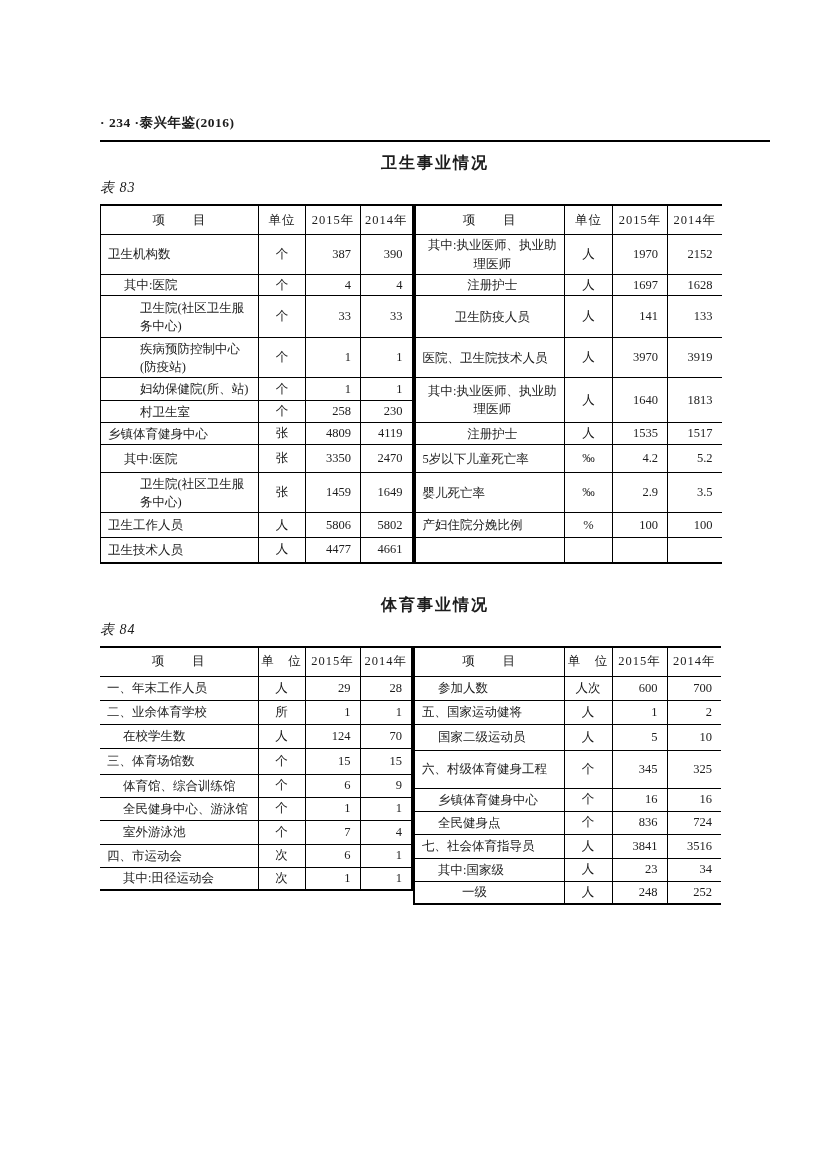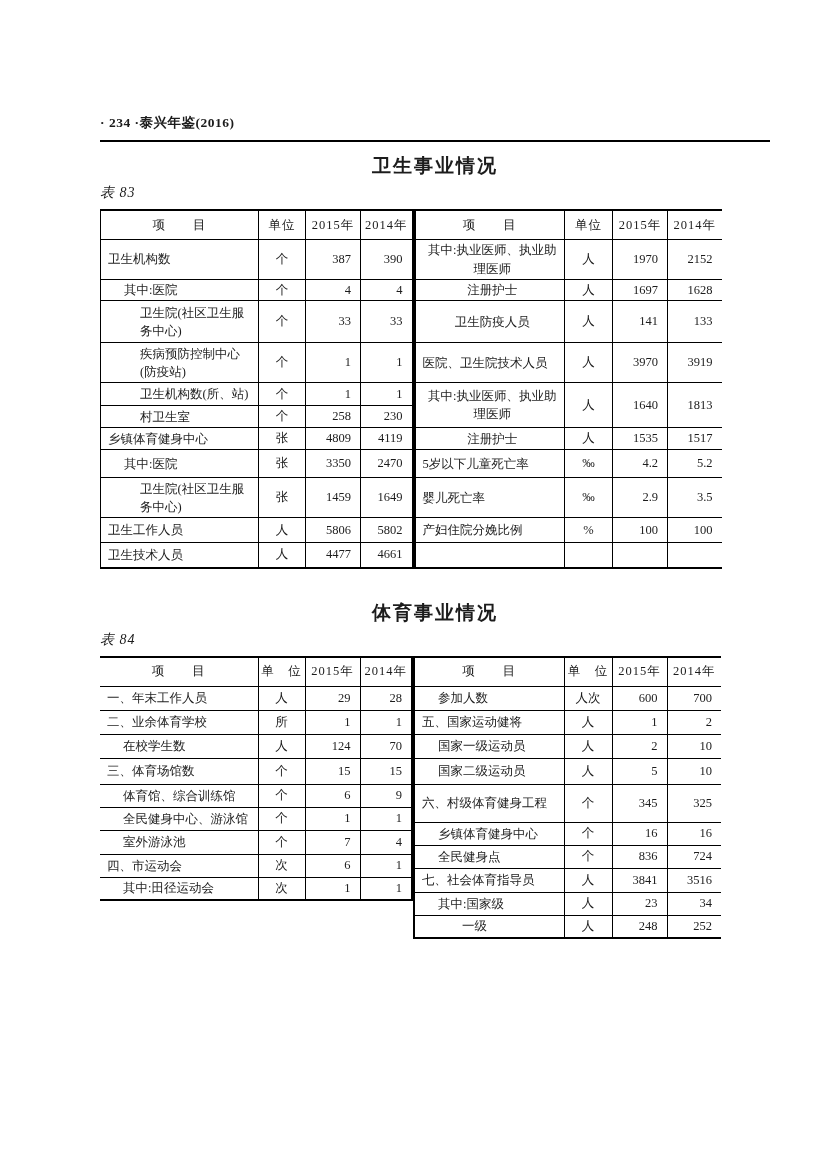--- a/index.html
+++ b/index.html
@@ -3,21 +3,21 @@
 <meta charset="utf-8">
 <style>
   html,body { margin:0; padding:0; background:#ffffff; }
   .page {
     position:relative; width:826px; height:1169px; box-sizing:border-box;
     padding:114px 56px 0 100px; background:#fff; color:#1c1c1c;
     font-family:"Liberation Serif","DejaVu Serif",serif;
   }
   .page-header { font-size:13.5px; font-weight:bold; letter-spacing:0.5px; }
   .header-rule { height:2px; background:#000; margin-top:8px; }
-  .section-title { text-align:center; font-size:19px; font-weight:bold; letter-spacing:2px; margin-top:11px; }
+  .section-title { text-align:center; font-size:16px; font-weight:bold; letter-spacing:2px; margin-top:11px; }
   .section-title.second { margin-top:31px; }
   .table-label { font-size:14px; font-style:italic; margin-top:5px; letter-spacing:1px; }
   .tables { display:flex; gap:0; margin-top:7px; }
   table.tbl {
     border-collapse:collapse; table-layout:fixed; font-size:12.5px;
     border-top:2px solid #000; border-bottom:2px solid #000;
   }
   .tbl th, .tbl td { border:1px solid #000; padding:1px 2px; overflow:hidden; }
   .tbl th { font-weight:normal; text-align:center; height:26px; letter-spacing:1px; }
   .tbl td.item { text-align:left; padding-left:7px; line-height:1.45; }
@@ -76,21 +76,21 @@
               <td class="num">33</td>
               <td class="num">33</td>
             </tr>
             <tr style="height: 40px;">
               <td class="item" style="padding-left: 39px;">疾病预防控制中心(防疫站)</td>
               <td class="unit">个</td>
               <td class="num">1</td>
               <td class="num">1</td>
             </tr>
             <tr style="height: 23px;">
-              <td class="item" style="padding-left: 39px;">卫生机构数(所、站)</td>
+              <td class="item" style="padding-left: 39px;">妇幼保健院(所、站)</td>
               <td class="unit">个</td>
               <td class="num">1</td>
               <td class="num">1</td>
             </tr>
             <tr style="height: 22px;">
               <td class="item" style="padding-left: 39px;">村卫生室</td>
               <td class="unit">个</td>
               <td class="num">258</td>
               <td class="num">230</td>
             </tr>
@@ -312,26 +312,20 @@
               <td class="unit">人次</td>
               <td class="num">600</td>
               <td class="num">700</td>
             </tr>
             <tr style="height: 24px;">
               <td class="item">五、国家运动健将</td>
               <td class="unit">人</td>
               <td class="num">1</td>
               <td class="num">2</td>
             </tr>
-            <tr style="height: 24px;">
-              <td class="item" style="padding-left: 23px;">国家一级运动员</td>
-              <td class="unit">人</td>
-              <td class="num">2</td>
-              <td class="num">10</td>
-            </tr>
             <tr style="height: 26px;">
               <td class="item" style="padding-left: 23px;">国家二级运动员</td>
               <td class="unit">人</td>
               <td class="num">5</td>
               <td class="num">10</td>
             </tr>
             <tr style="height: 38px;">
               <td class="item">六、村级体育健身工程</td>
               <td class="unit">个</td>
               <td class="num">345</td>

